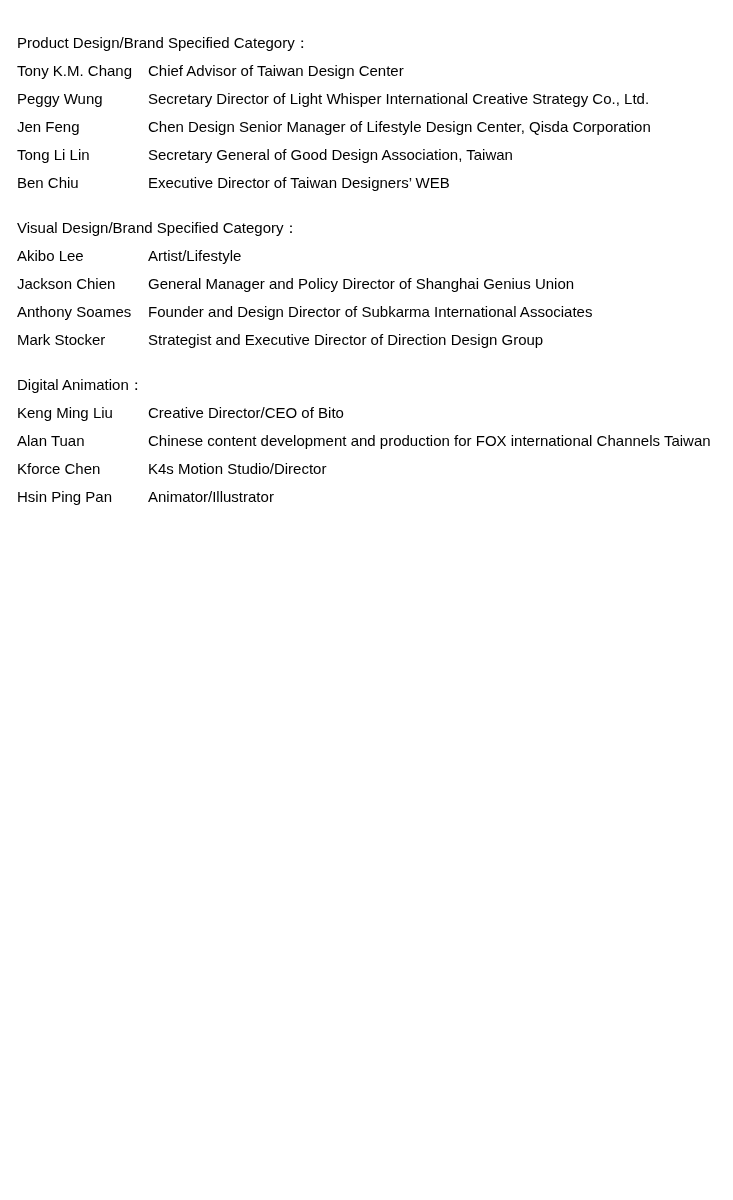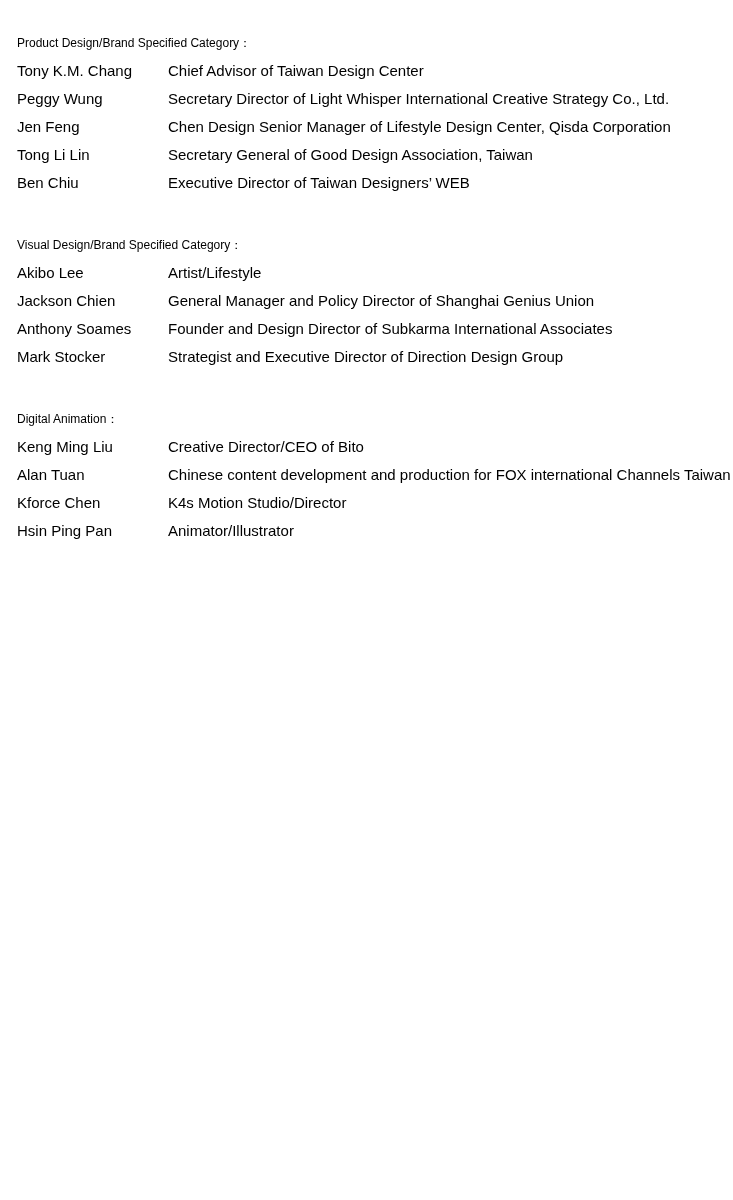--- a/index.html
+++ b/index.html
@@ -13,36 +13,35 @@
     overflow: hidden;
     font-family: "Liberation Sans", sans-serif;
     font-size: 15px;
     color: #000000;
     -webkit-font-smoothing: antialiased;
   }
   main#doc {
     padding: 29px 0 0 17px;
   }
   section.category + section.category {
-    margin-top: 34px; 
+    margin-top: 17px; 
   }
   .heading {
     margin: 0;
-    font-size: 12px;
+    font-size: 15px;
     font-weight: normal;
     line-height: 28px;
     height: 28px;
     white-space: nowrap;
   }
   .row {
     line-height: 28px;
     height: 28px;
     white-space: nowrap;
     display: flex;
-    gap: 20px;
   }
   .name {
     flex: 0 0 131px;
     width: 131px;
   }
   .role {
     flex: 1 1 auto;
   }
 </style>
 </head>

